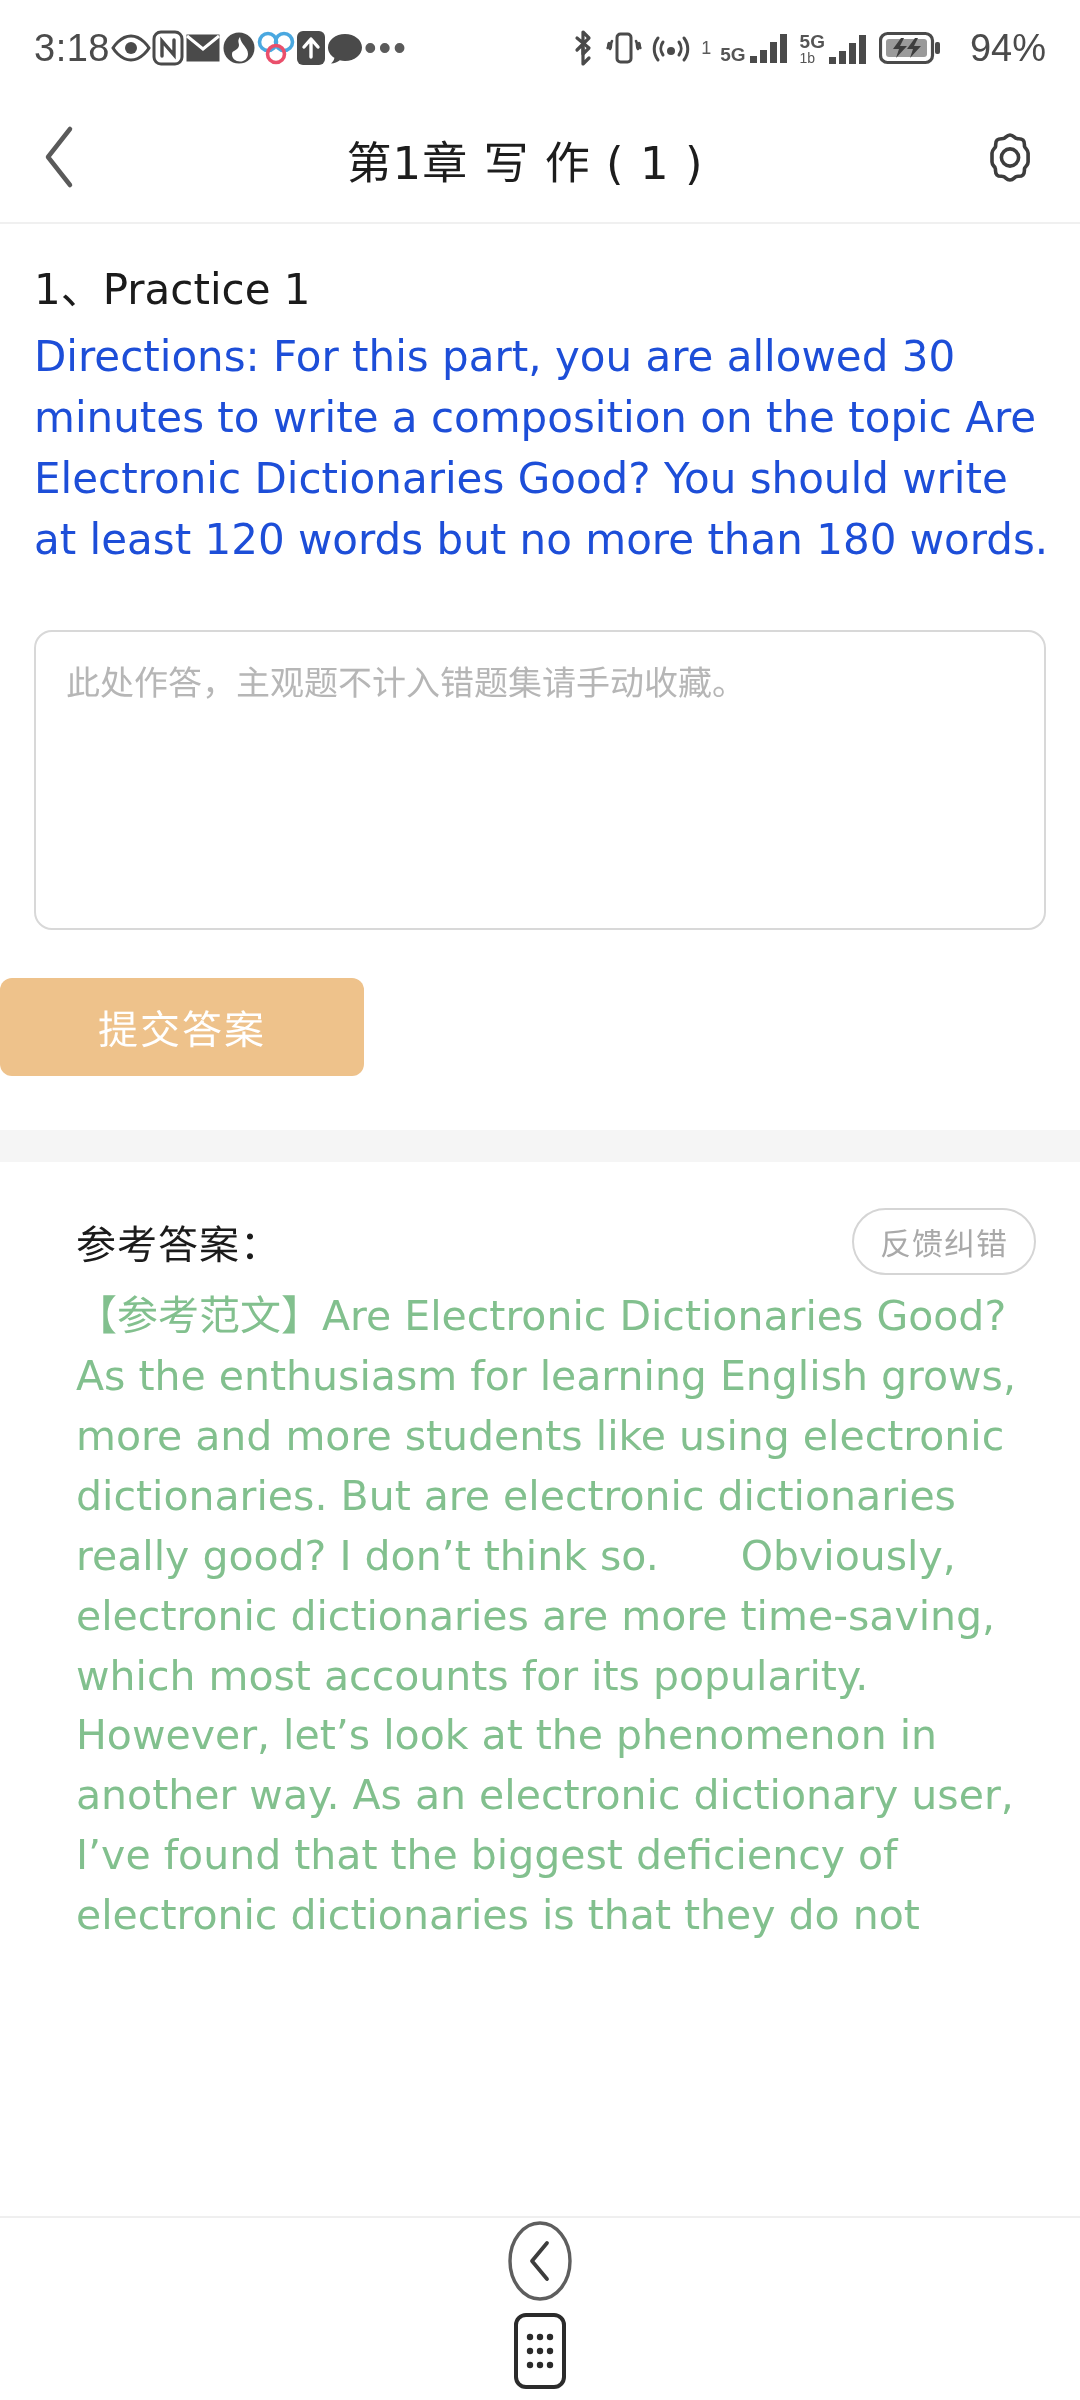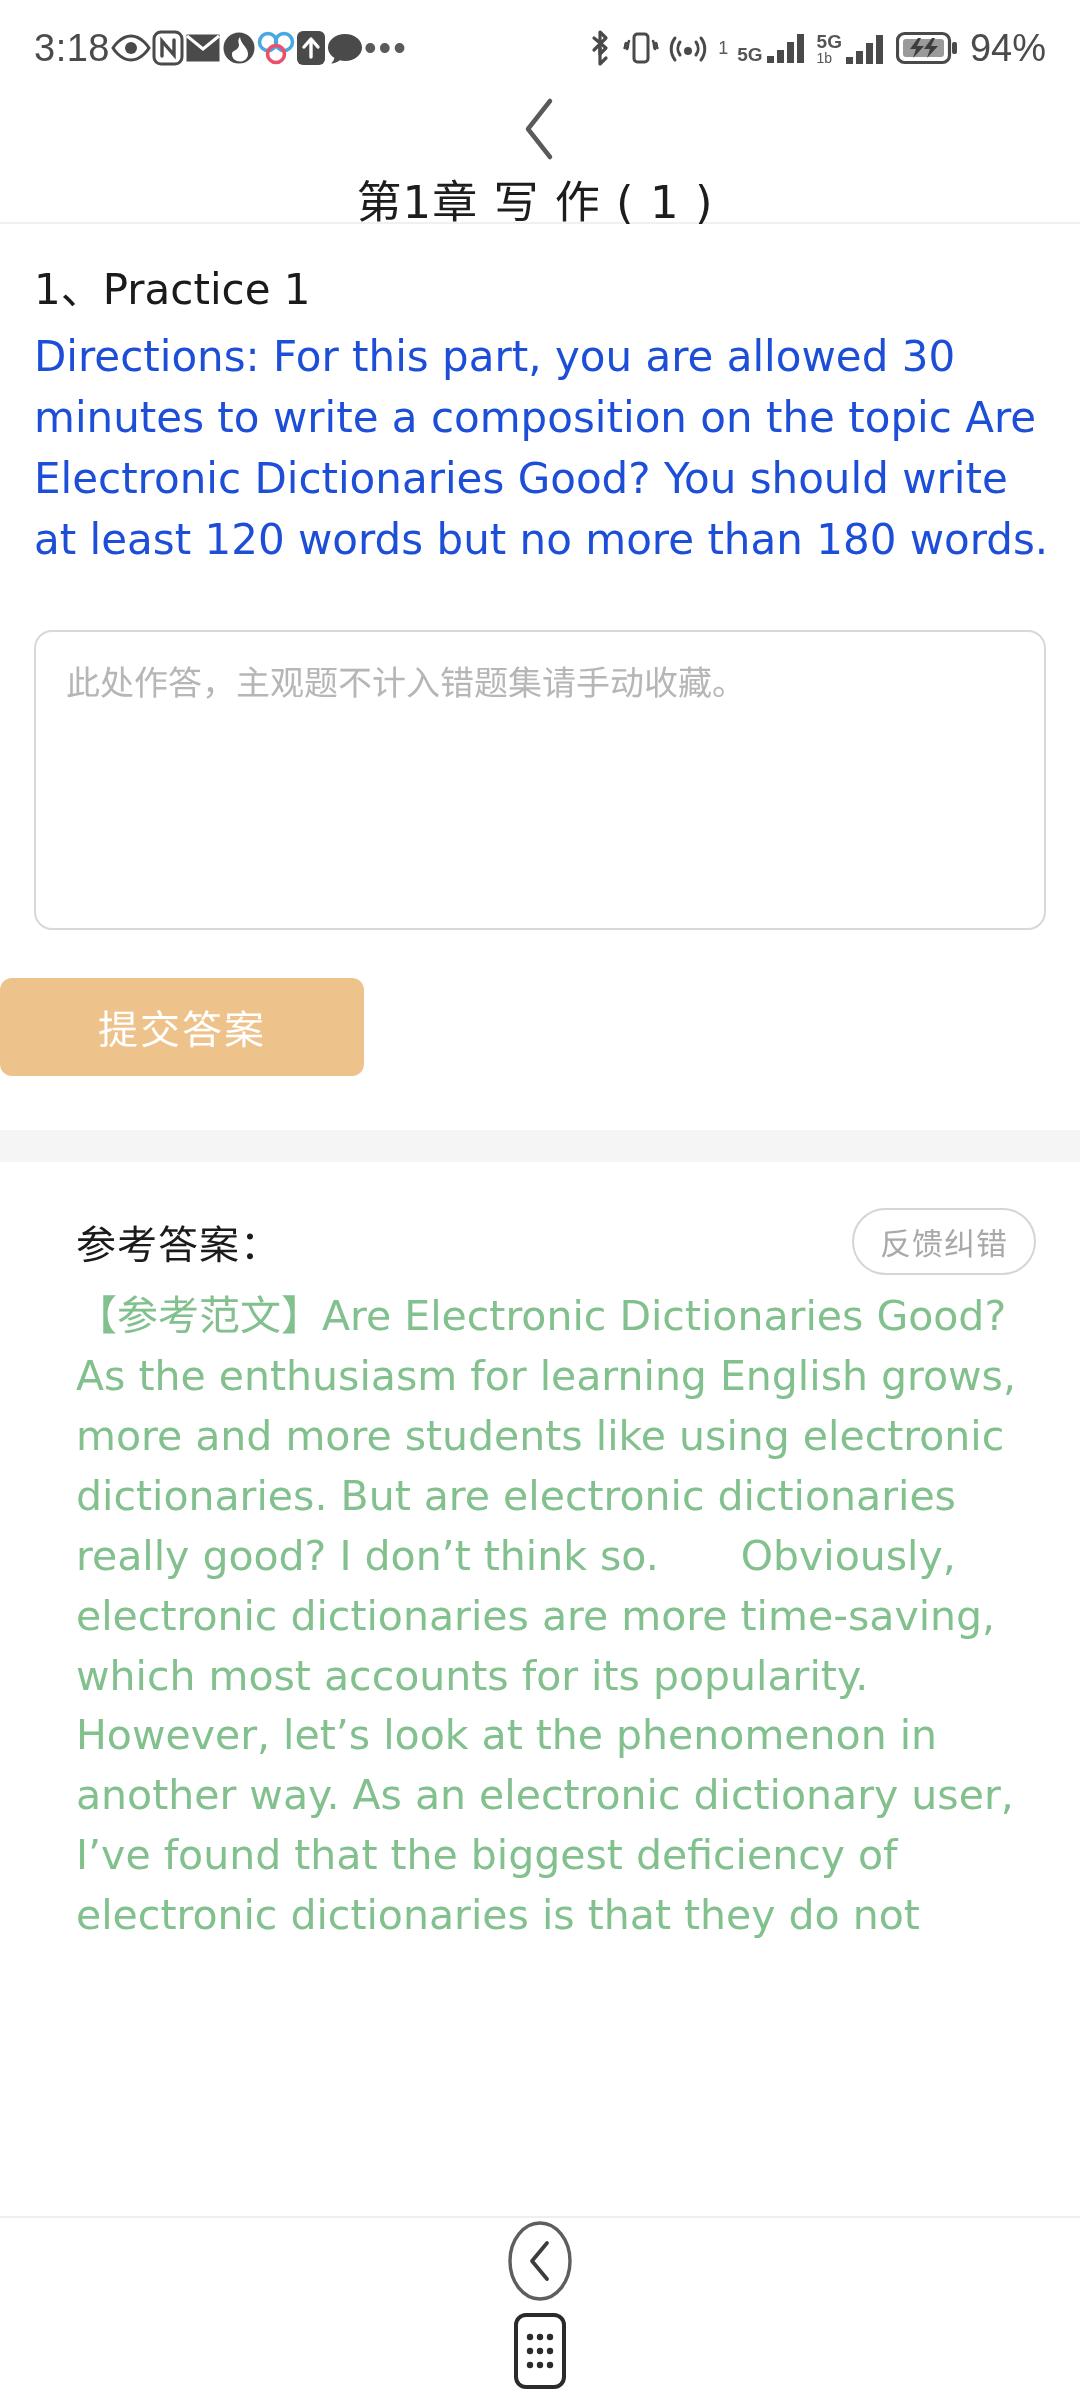--- a/index.html
+++ b/index.html
@@ -18,32 +18,31 @@
     display:flex; align-items:center; justify-content:space-between;
     padding:0 34px 0 34px;
     color:#4a4a4a;
   }
   .sb-left { display:flex; align-items:center; gap:1px; }
   .sb-right { display:flex; align-items:center; gap:9px; }
   .sb-clock { font-size:38px; letter-spacing:0.5px; color:#4b4b4b; font-weight:400; }
   .sb-ico { display:flex; align-items:center; justify-content:center; }
   .sb-ico svg { display:block; }
   .sb-dots { font-size:36px; line-height:18px; color:#5a5a5a; letter-spacing:2px; }
-  .sb-batt-text { font-size:38px; color:#4b4b4b; margin-left:3px; }
+  .sb-batt-text { font-size:38px; color:#4b4b4b; margin-left:20px; }
   .sb-sup { font-size:18px; vertical-align:super; color:#5a5a5a; }
   .net-grp { display:flex; align-items:flex-end; gap:3px; }
   .net-label { font-size:19px; line-height:1; color:#555; font-weight:700; }
   .net-label small { display:block; font-size:14px; font-weight:400; line-height:1; }
 
   
   .header {
     position:absolute; top:96px; left:0; width:1080px; height:128px;
     display:flex; align-items:center; background:#fff;
     border-bottom:2px solid #f0f0f0;
-    flex-direction:column;
   }
   .hdr-back {
     width:120px; height:128px; display:flex; align-items:center; justify-content:center;
   }
   .hdr-title {
     flex:1; text-align:center; font-size:45px; color:#1d1d1d;
     font-family:"DejaVu Sans","Liberation Sans",sans-serif; letter-spacing:1px;
     padding-right:10px;
   }
   .hdr-gear {

